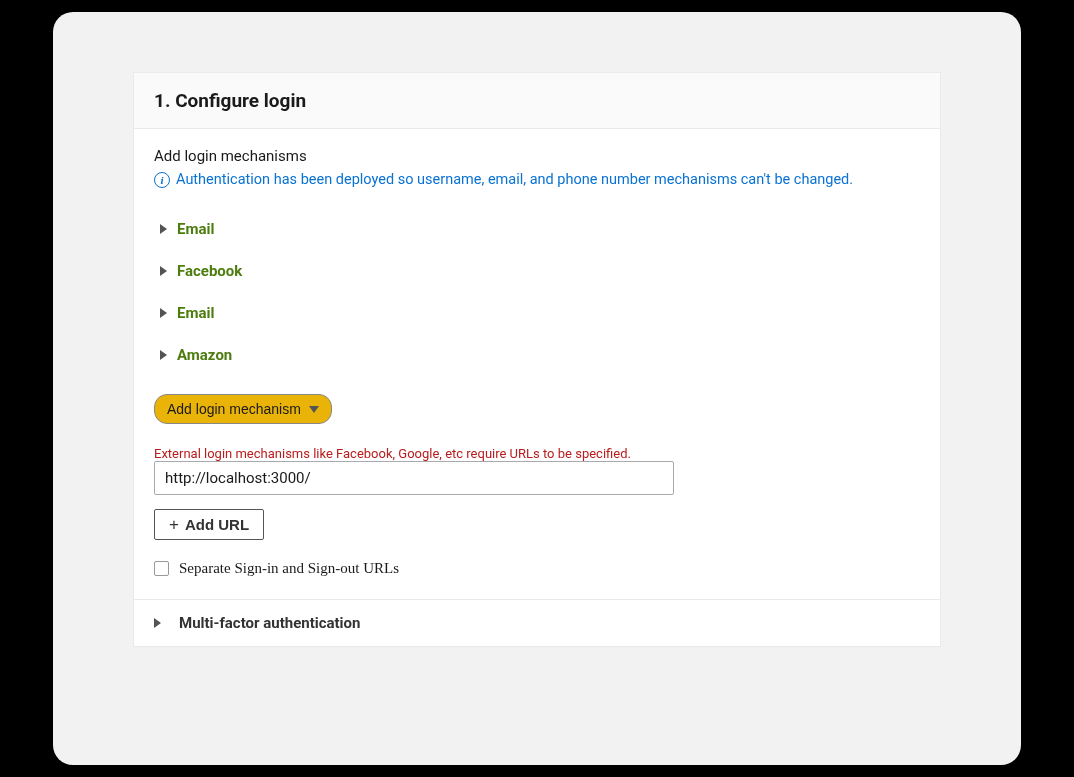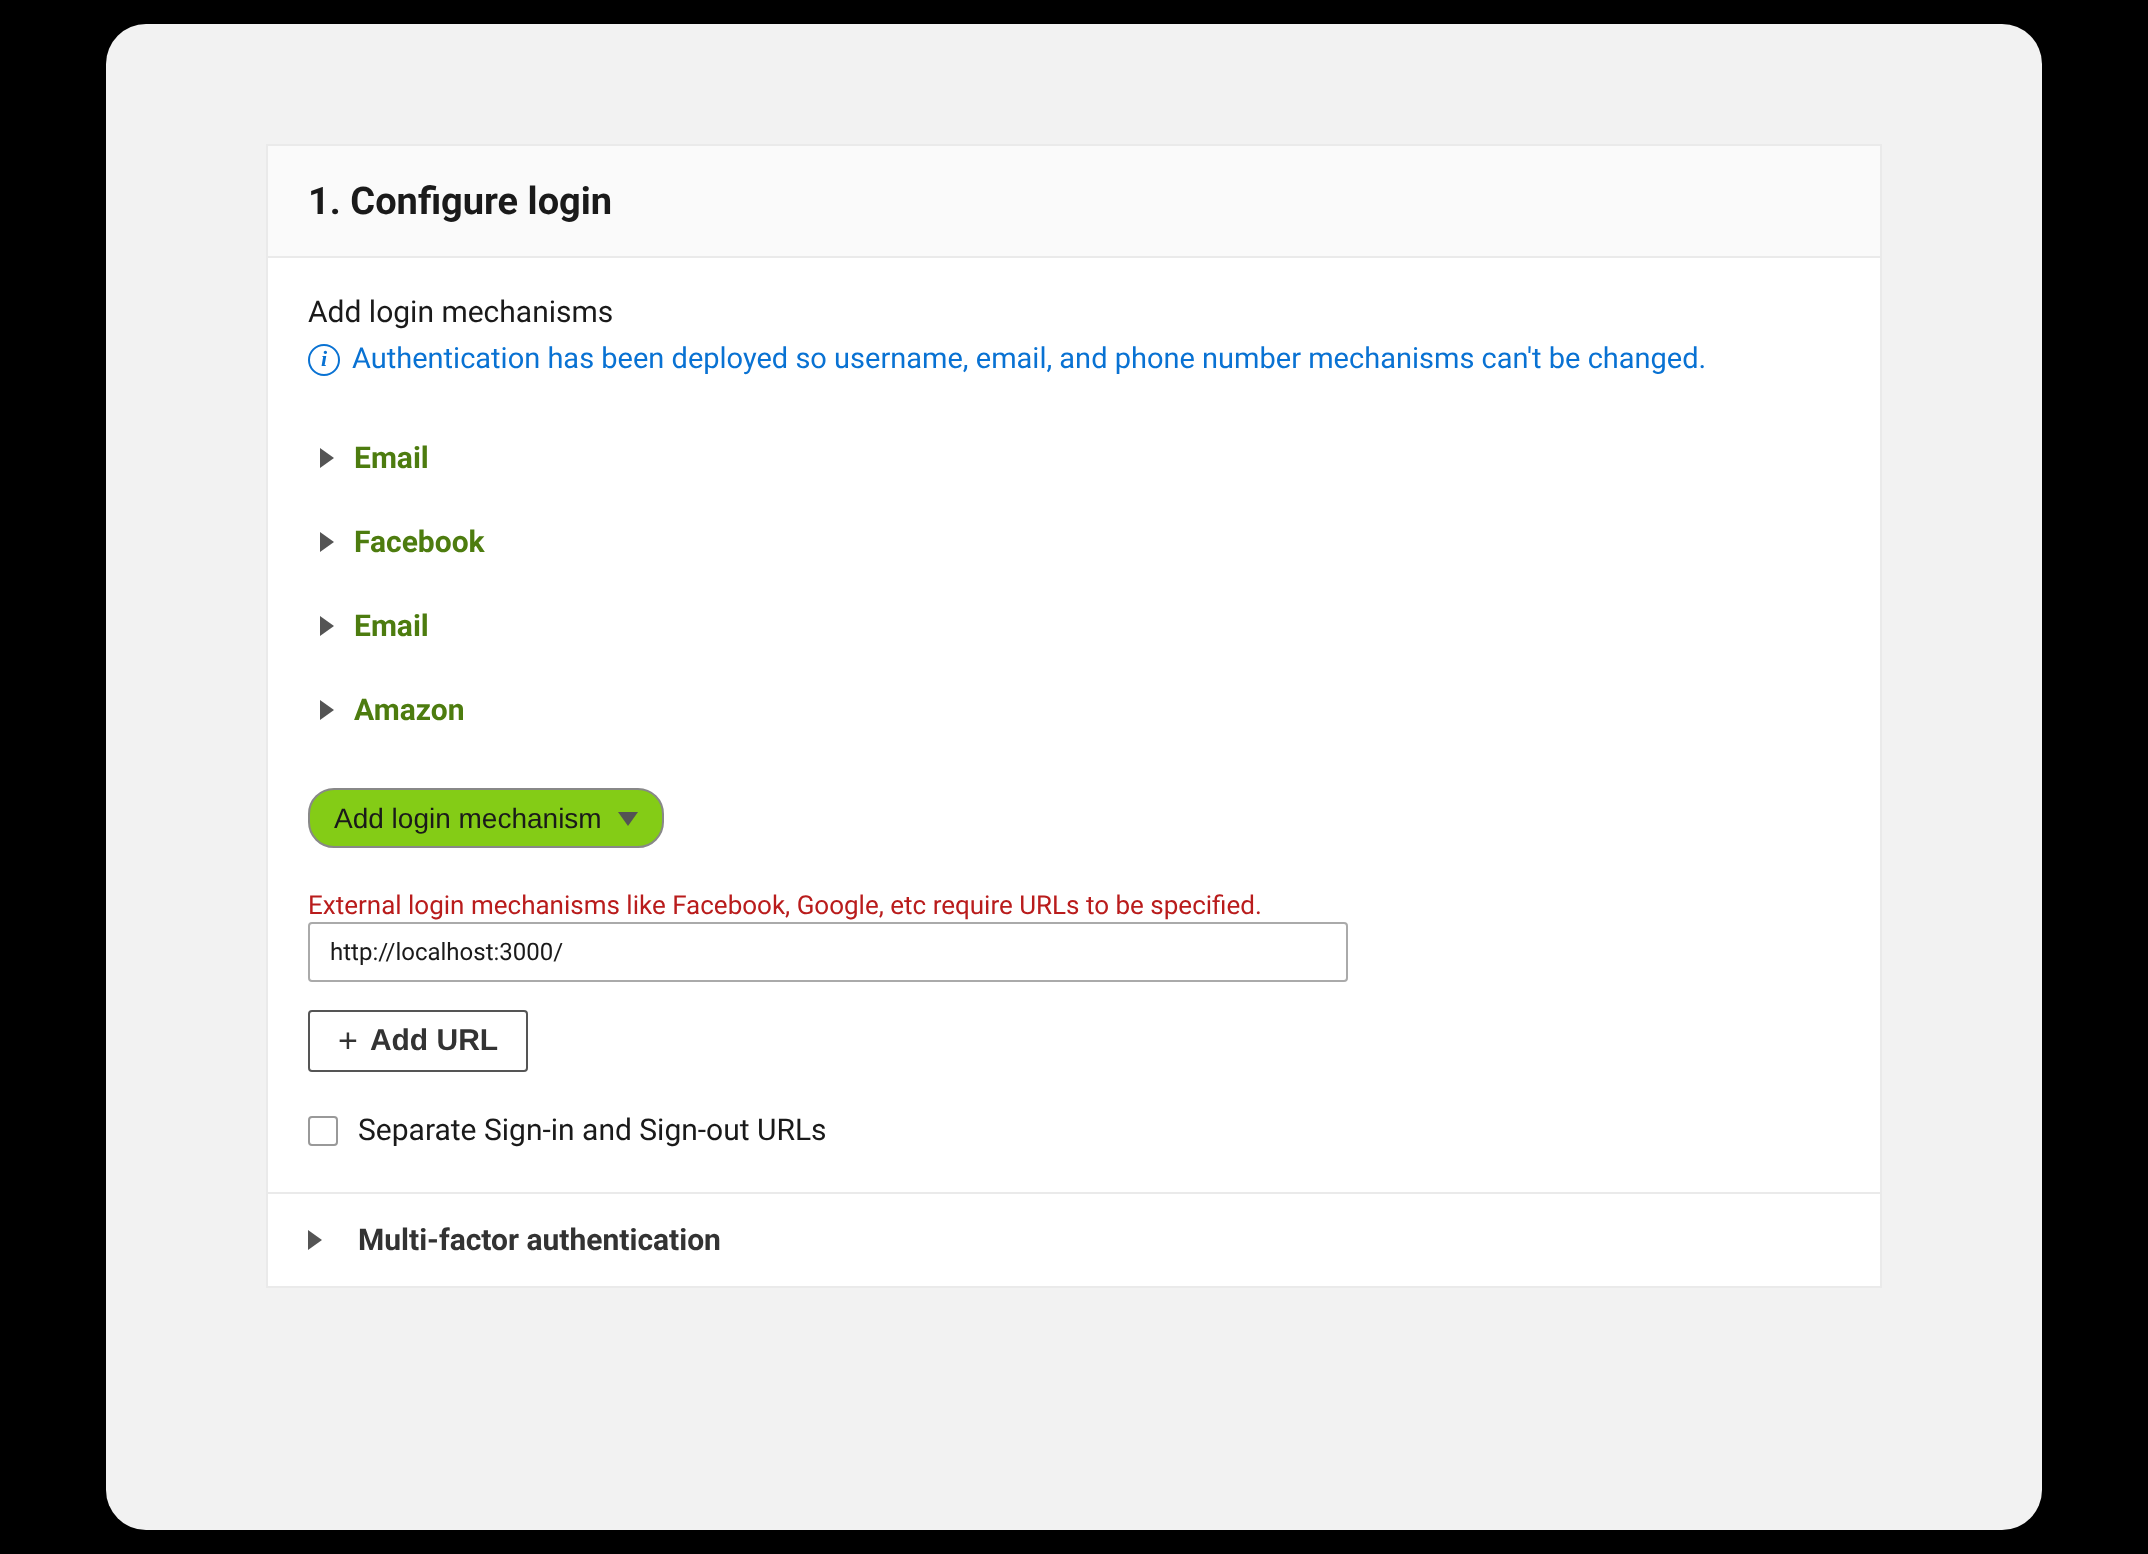--- a/index.html
+++ b/index.html
@@ -94,21 +94,21 @@
     .mechanism-label {
       font-size: 15px;
       font-weight: 700;
       color: #4d7c0f;
     }
     .dropdown-btn {
       display: inline-flex;
       align-items: center;
       gap: 8px;
       border: 1px solid #888;
-      background: #84cc16;
+      background: #eab308;
       padding: 6px 12px;
       font-size: 14px;
       color: #1a1a1a;
       cursor: pointer;
       border-radius: 13px;
       margin-top: 18px;
       margin-bottom: 22px;
     }
     .section-label {
       font-size: 15px;
@@ -117,21 +117,21 @@
     }
     .section-help {
       font-size: 13px;
       color: #b91c1c;
     }
     .url-input {
       width: 520px;
       max-width: 100%;
       border: 1px solid #aaa;
       padding: 7px 10px;
-      font-size: 12px;
+      font-size: 15px;
       color: #1a1a1a;
       border-radius: 2px;
       margin-bottom: 14px;
       font-family: inherit;
     }
     .add-url-btn {
       display: inline-flex;
       align-items: center;
       gap: 6px;
       border: 1px solid #555;
@@ -158,20 +158,21 @@
     .checkbox-box {
       width: 15px;
       height: 15px;
       border: 1px solid #999;
       border-radius: 2px;
       background: #fff;
     }
     .checkbox-label {
       font-size: 15px;
       color: #1a1a1a;
+      font-family: Liberation Serif, serif;
     }
     .mfa-row {
       border-top: 1px solid #eaeaea;
       padding: 14px 20px;
       display: flex;
       align-items: center;
       gap: 18px;
       cursor: pointer;
     }
     .mfa-label {

